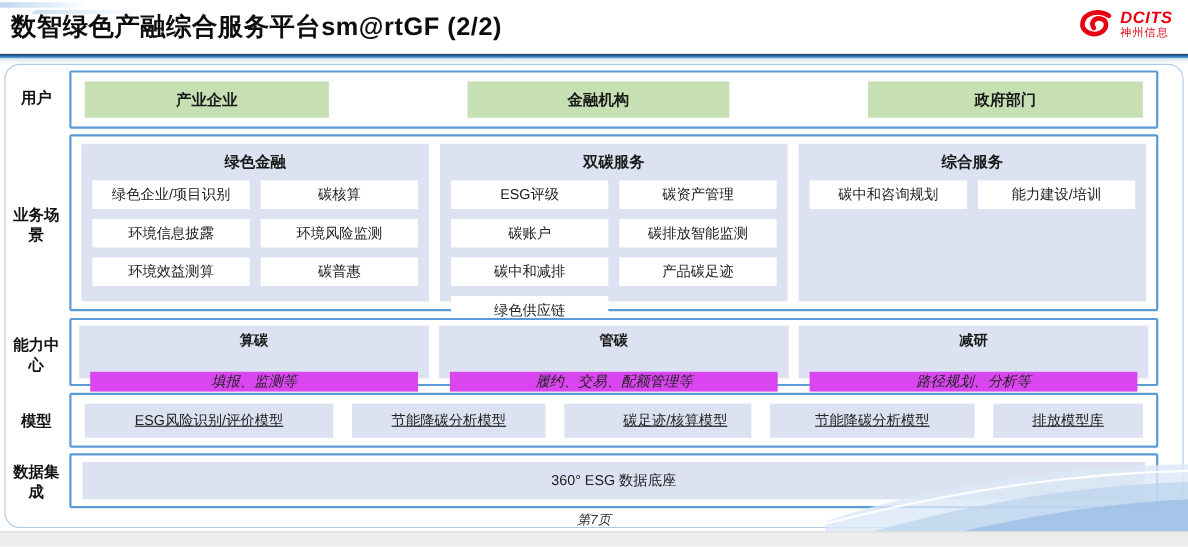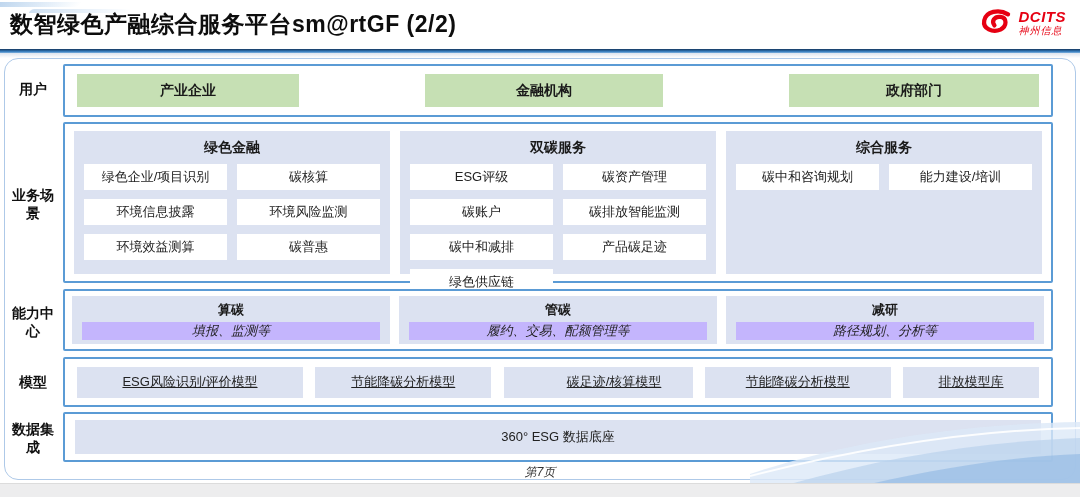--- a/index.html
+++ b/index.html
@@ -11,21 +11,21 @@
   .deco-top { position:absolute; left:0; top:0; width:150px; height:16px; overflow:hidden; }
   .deco-top .streak { position:absolute; background:linear-gradient(90deg,#b9d2ec,#e8f1fa 70%,rgba(255,255,255,0)); transform:skewX(-45deg); border-radius:2px; }
   .s1 { left:-10px; top:2px; width:90px; height:5px; }
   .s2 { left:30px; top:9px; width:100px; height:4px; opacity:.7; }
 
   .title { position:absolute; left:10px; top:9px; font-size:23px; font-weight:800; color:#0d0d0d; letter-spacing:.5px; }
 
   .logo { position:absolute; right:14px; top:7px; display:flex; align-items:center; gap:5px; }
   .logo-text { display:flex; flex-direction:column; line-height:1; }
   .logo-brand { color:#e60012; font-weight:800; font-style:italic; font-size:15px; letter-spacing:.5px; }
-  .logo-cn { color:#e60012; font-size:10px; margin-top:2px; letter-spacing:1px;font-style:italic; }
+  .logo-cn { color:#e60012; font-size:10px; margin-top:2px; letter-spacing:1px; }
 
   .title-rule { position:absolute; left:0; top:49px; width:1080px; height:4px;
     background:linear-gradient(180deg,#17375e 0%,#2e75b6 55%,#7fb2e0 100%); }
   .title-rule-shadow { position:absolute; left:0; top:53px; width:1080px; height:5px;
     background:linear-gradient(180deg,rgba(120,150,190,.25),rgba(255,255,255,0)); }
 
   .frame { position:absolute; left:4px; top:58px; width:1072px; height:422px;
     border:1px solid #aec9e8; border-radius:14px; }
 
   .row-label { position:absolute; left:8px; width:50px; text-align:center;
@@ -46,29 +46,29 @@
   .panel { flex:1; background:#dce2f1; padding:6px 10px 8px; }
   .panel-title { text-align:center; font-size:14px; font-weight:800; color:#1a1a1a; margin:2px 0 7px; }
   .grid2 { display:grid; grid-template-columns:1fr 1fr; gap:9px 10px; }
   .chip { height:26px; background:#ffffff; display:flex; align-items:center;
     justify-content:center; font-size:13px; color:#222; white-space:nowrap; }
 
   
   .row-capabilities { top:289px; height:62px; display:flex; gap:9px; padding:5px 7px; }
   .cap-panel { flex:1; background:#dce2f1; padding:3px 10px 6px; display:flex; flex-direction:column; }
   .cap-title { text-align:center; font-size:13px; font-weight:800; color:#1a1a1a; margin:2px 0 3px; }
-  .cap-detail { flex:1; background:#c4b5fd; display:flex; align-items:center; justify-content:center;
-    font-size:13px; font-style:italic; color:#222; }
+  .cap-detail { flex:1; background:#d946ef; display:flex; align-items:center; justify-content:center;
+    font-size:13px; font-style:italic; color:#222;margin-top:16px; }
 
   
   .row-models { top:357px; height:50px; display:flex; align-items:center;
     justify-content:space-between; padding:0 12px; }
   .model-box { height:31px; background:#dce2f1; display:flex; align-items:center;
     justify-content:center; font-size:13px; color:#222; white-space:nowrap;text-decoration:underline; }
-  .m1{width:226px;} .m2{width:176px;} .m3{width:189px;padding-left:32px;} .m4{width:186px;} .m5{width:136px;}
+  .m1{width:226px;} .m2{width:176px;} .m3{width:170px;padding-left:32px;} .m4{width:186px;} .m5{width:136px;}
 
   
   .row-data { top:412px; height:50px; display:flex; align-items:center; padding:0 10px; }
   .data-box { width:100%; height:34px; background:#dce2f1; display:flex; align-items:center;
     justify-content:center; font-size:13px; color:#222; }
 
   .page-footer { position:absolute; left:0; top:464px; width:100%; text-align:center;
     font-size:12px; font-style:italic; color:#333; }
 
   .deco-bottom { position:absolute; right:0; bottom:13px; width:330px; height:80px; pointer-events:none; }

